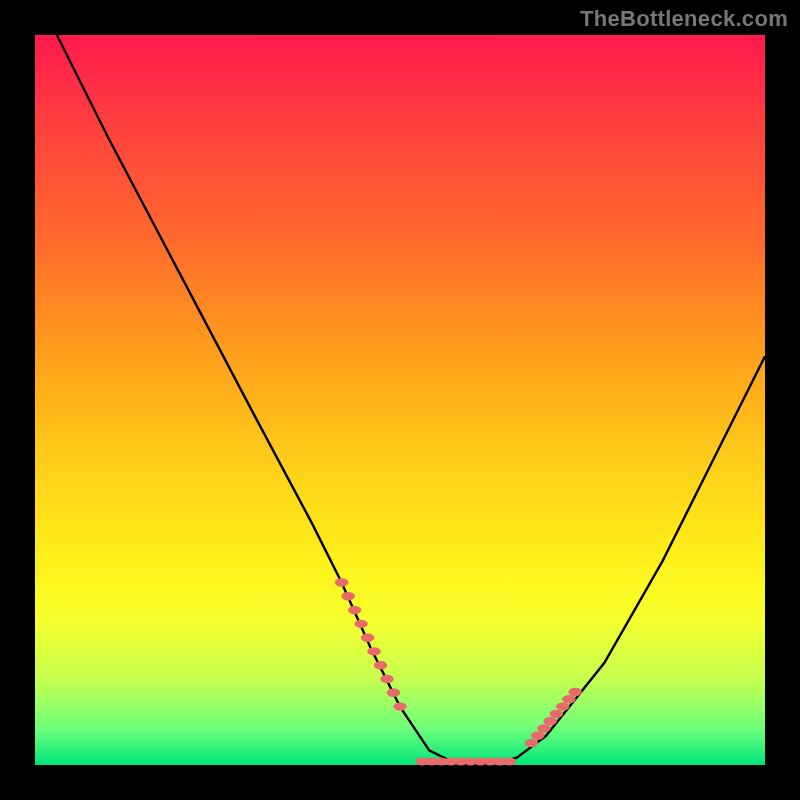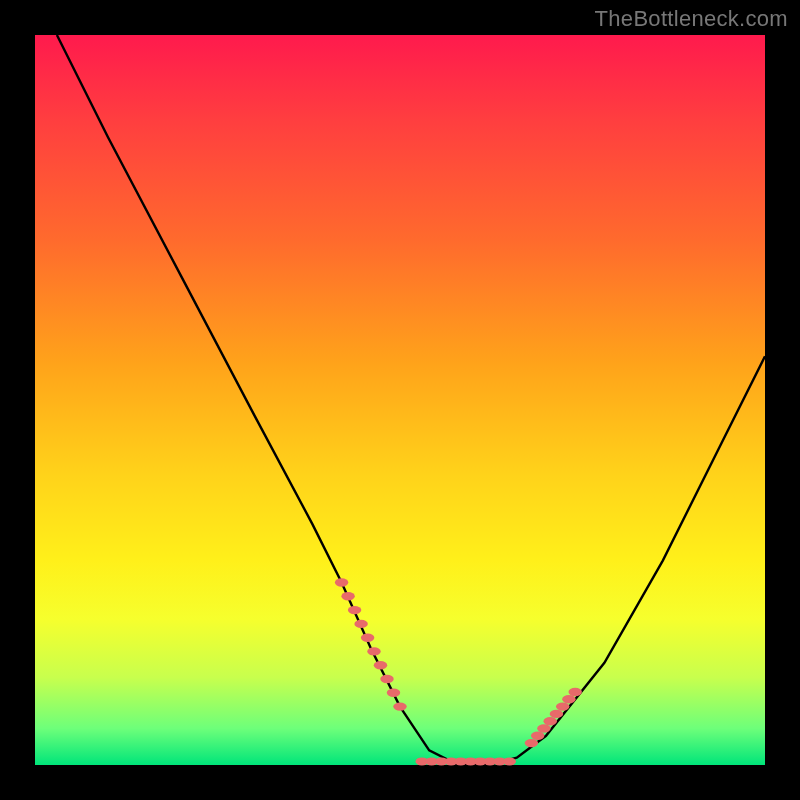--- a/index.html
+++ b/index.html
@@ -46,21 +46,21 @@
     width: 730px;
     height: 730px;
     overflow: visible;
   }
   .watermark {
     position: absolute;
     top: 6px;
     right: 12px;
     color: #777;
     font-size: 22px;
-    font-weight: 400;
+    font-weight: 700;
     letter-spacing: 0.3px;
   }
 </style>
 </head>
 <body>
 
 <div class="frame">
 
   <div class="plot-area"></div>
 

